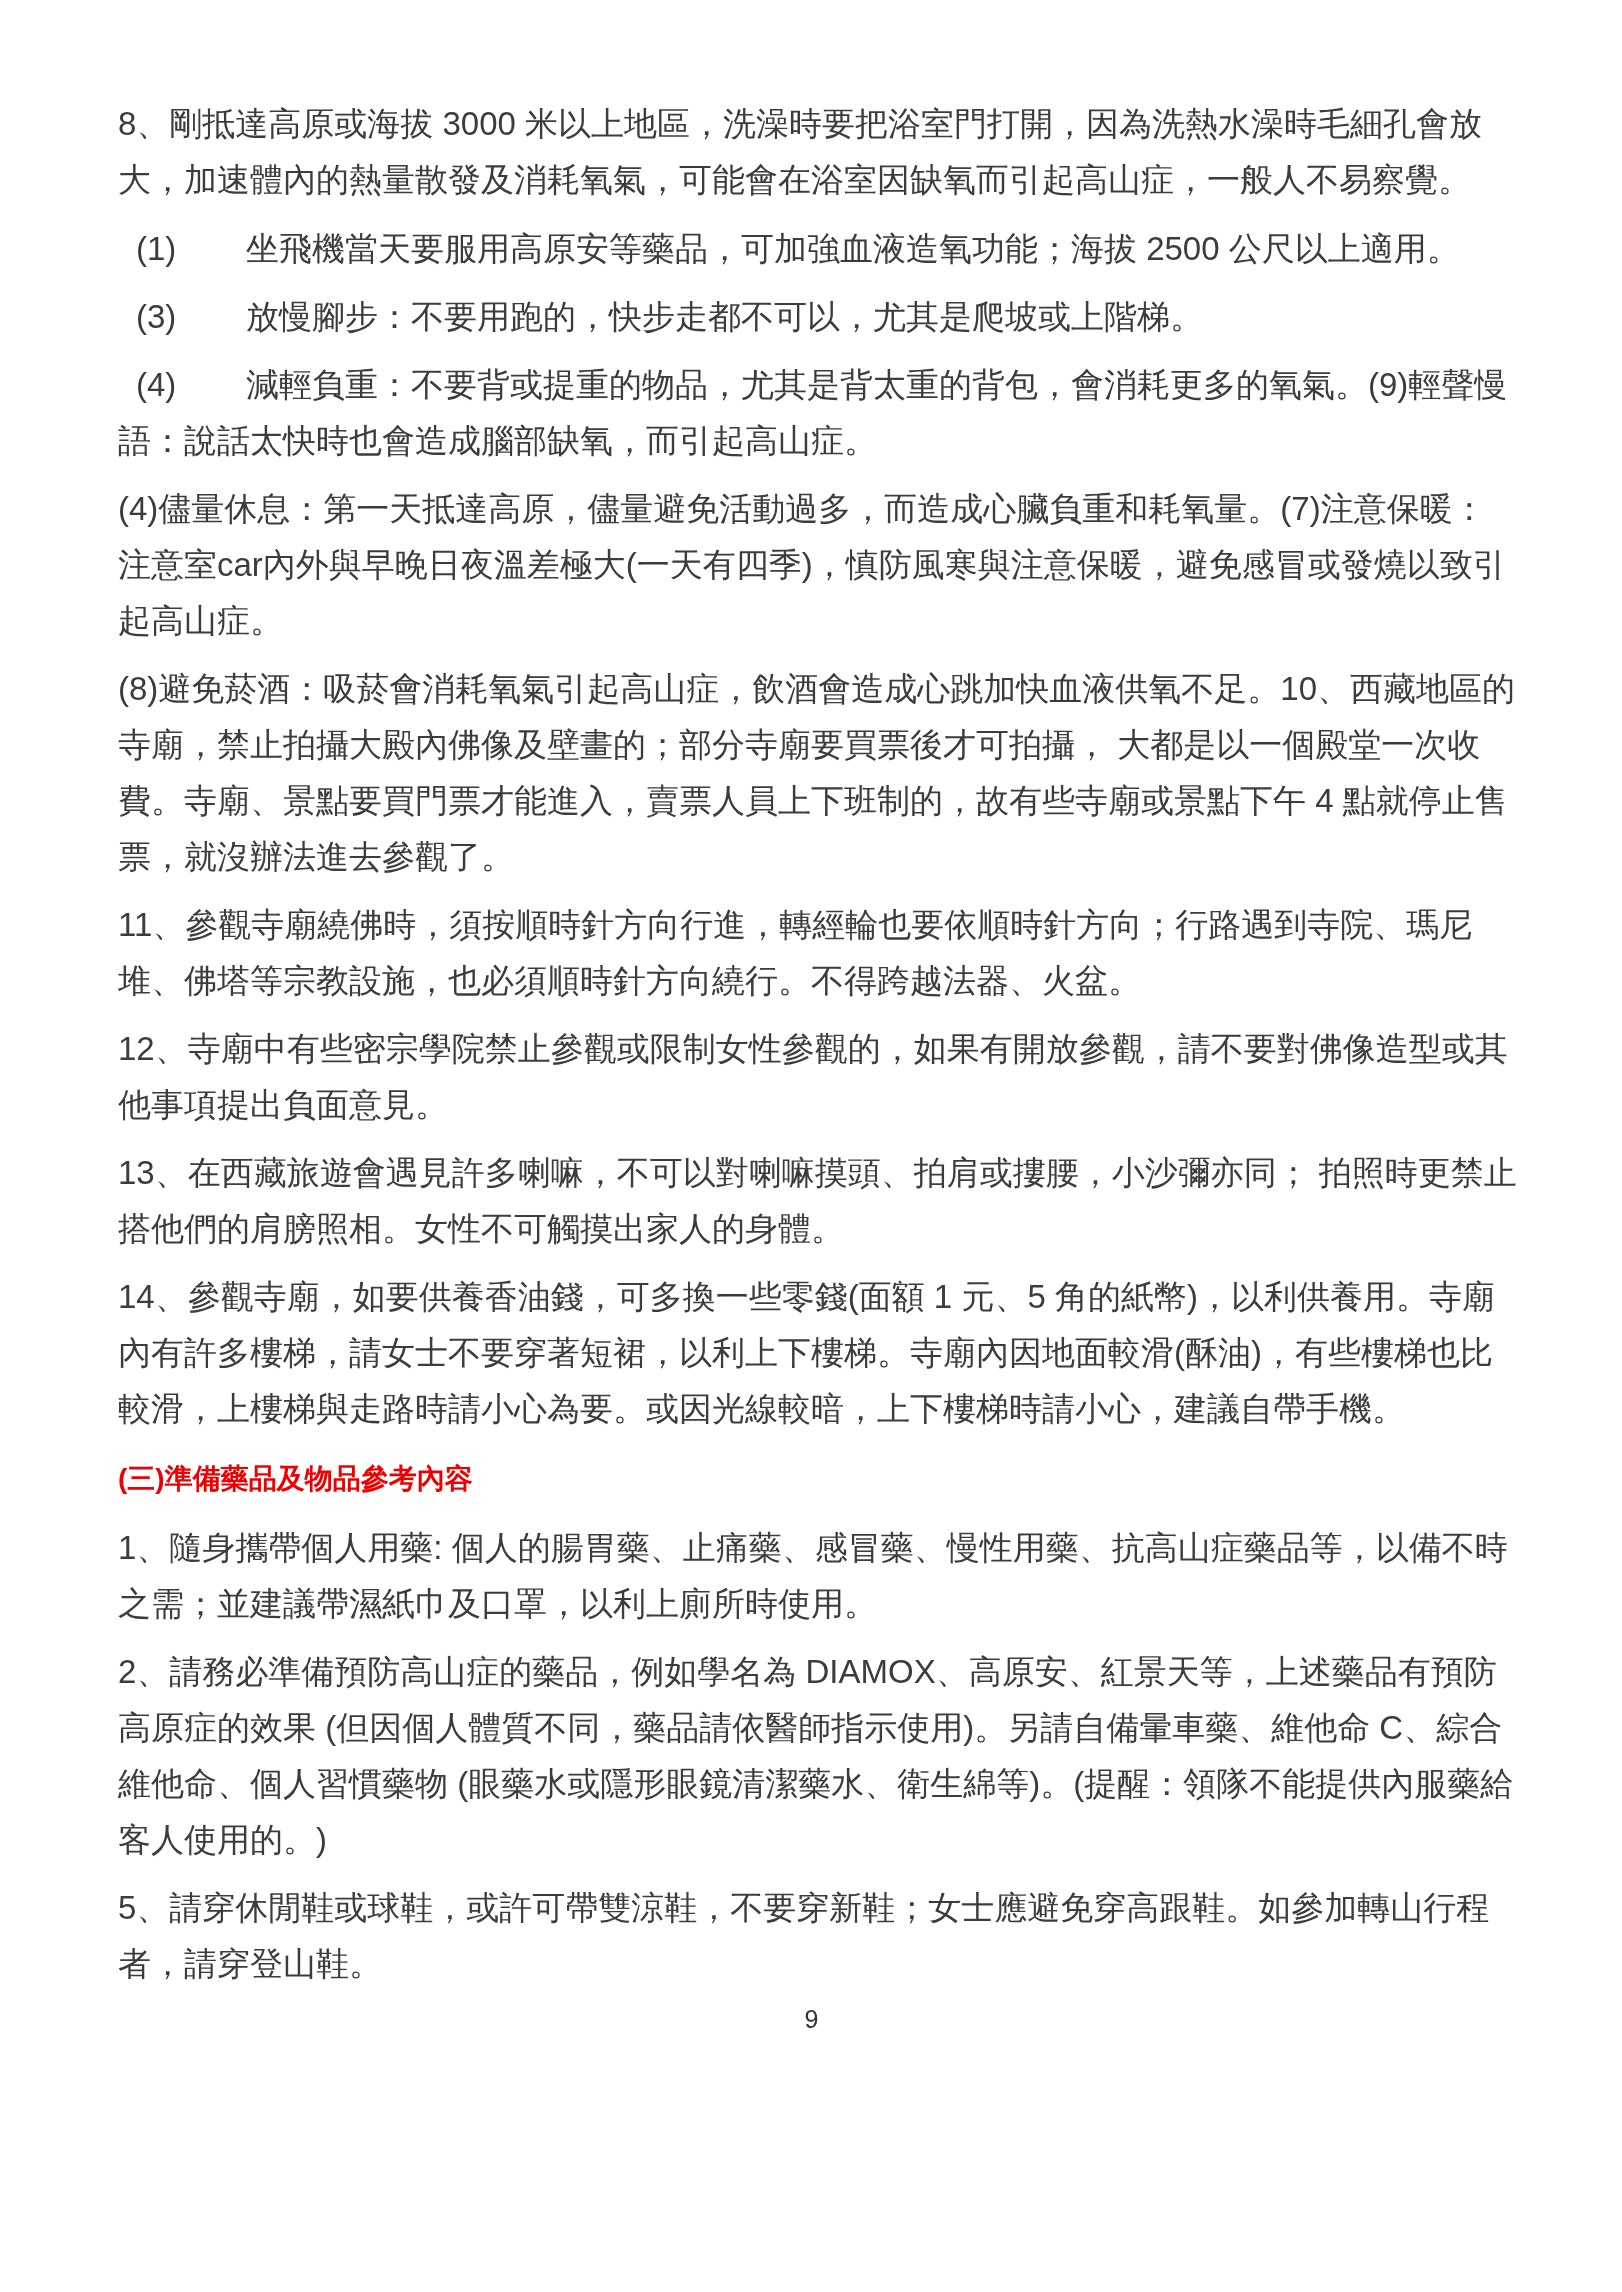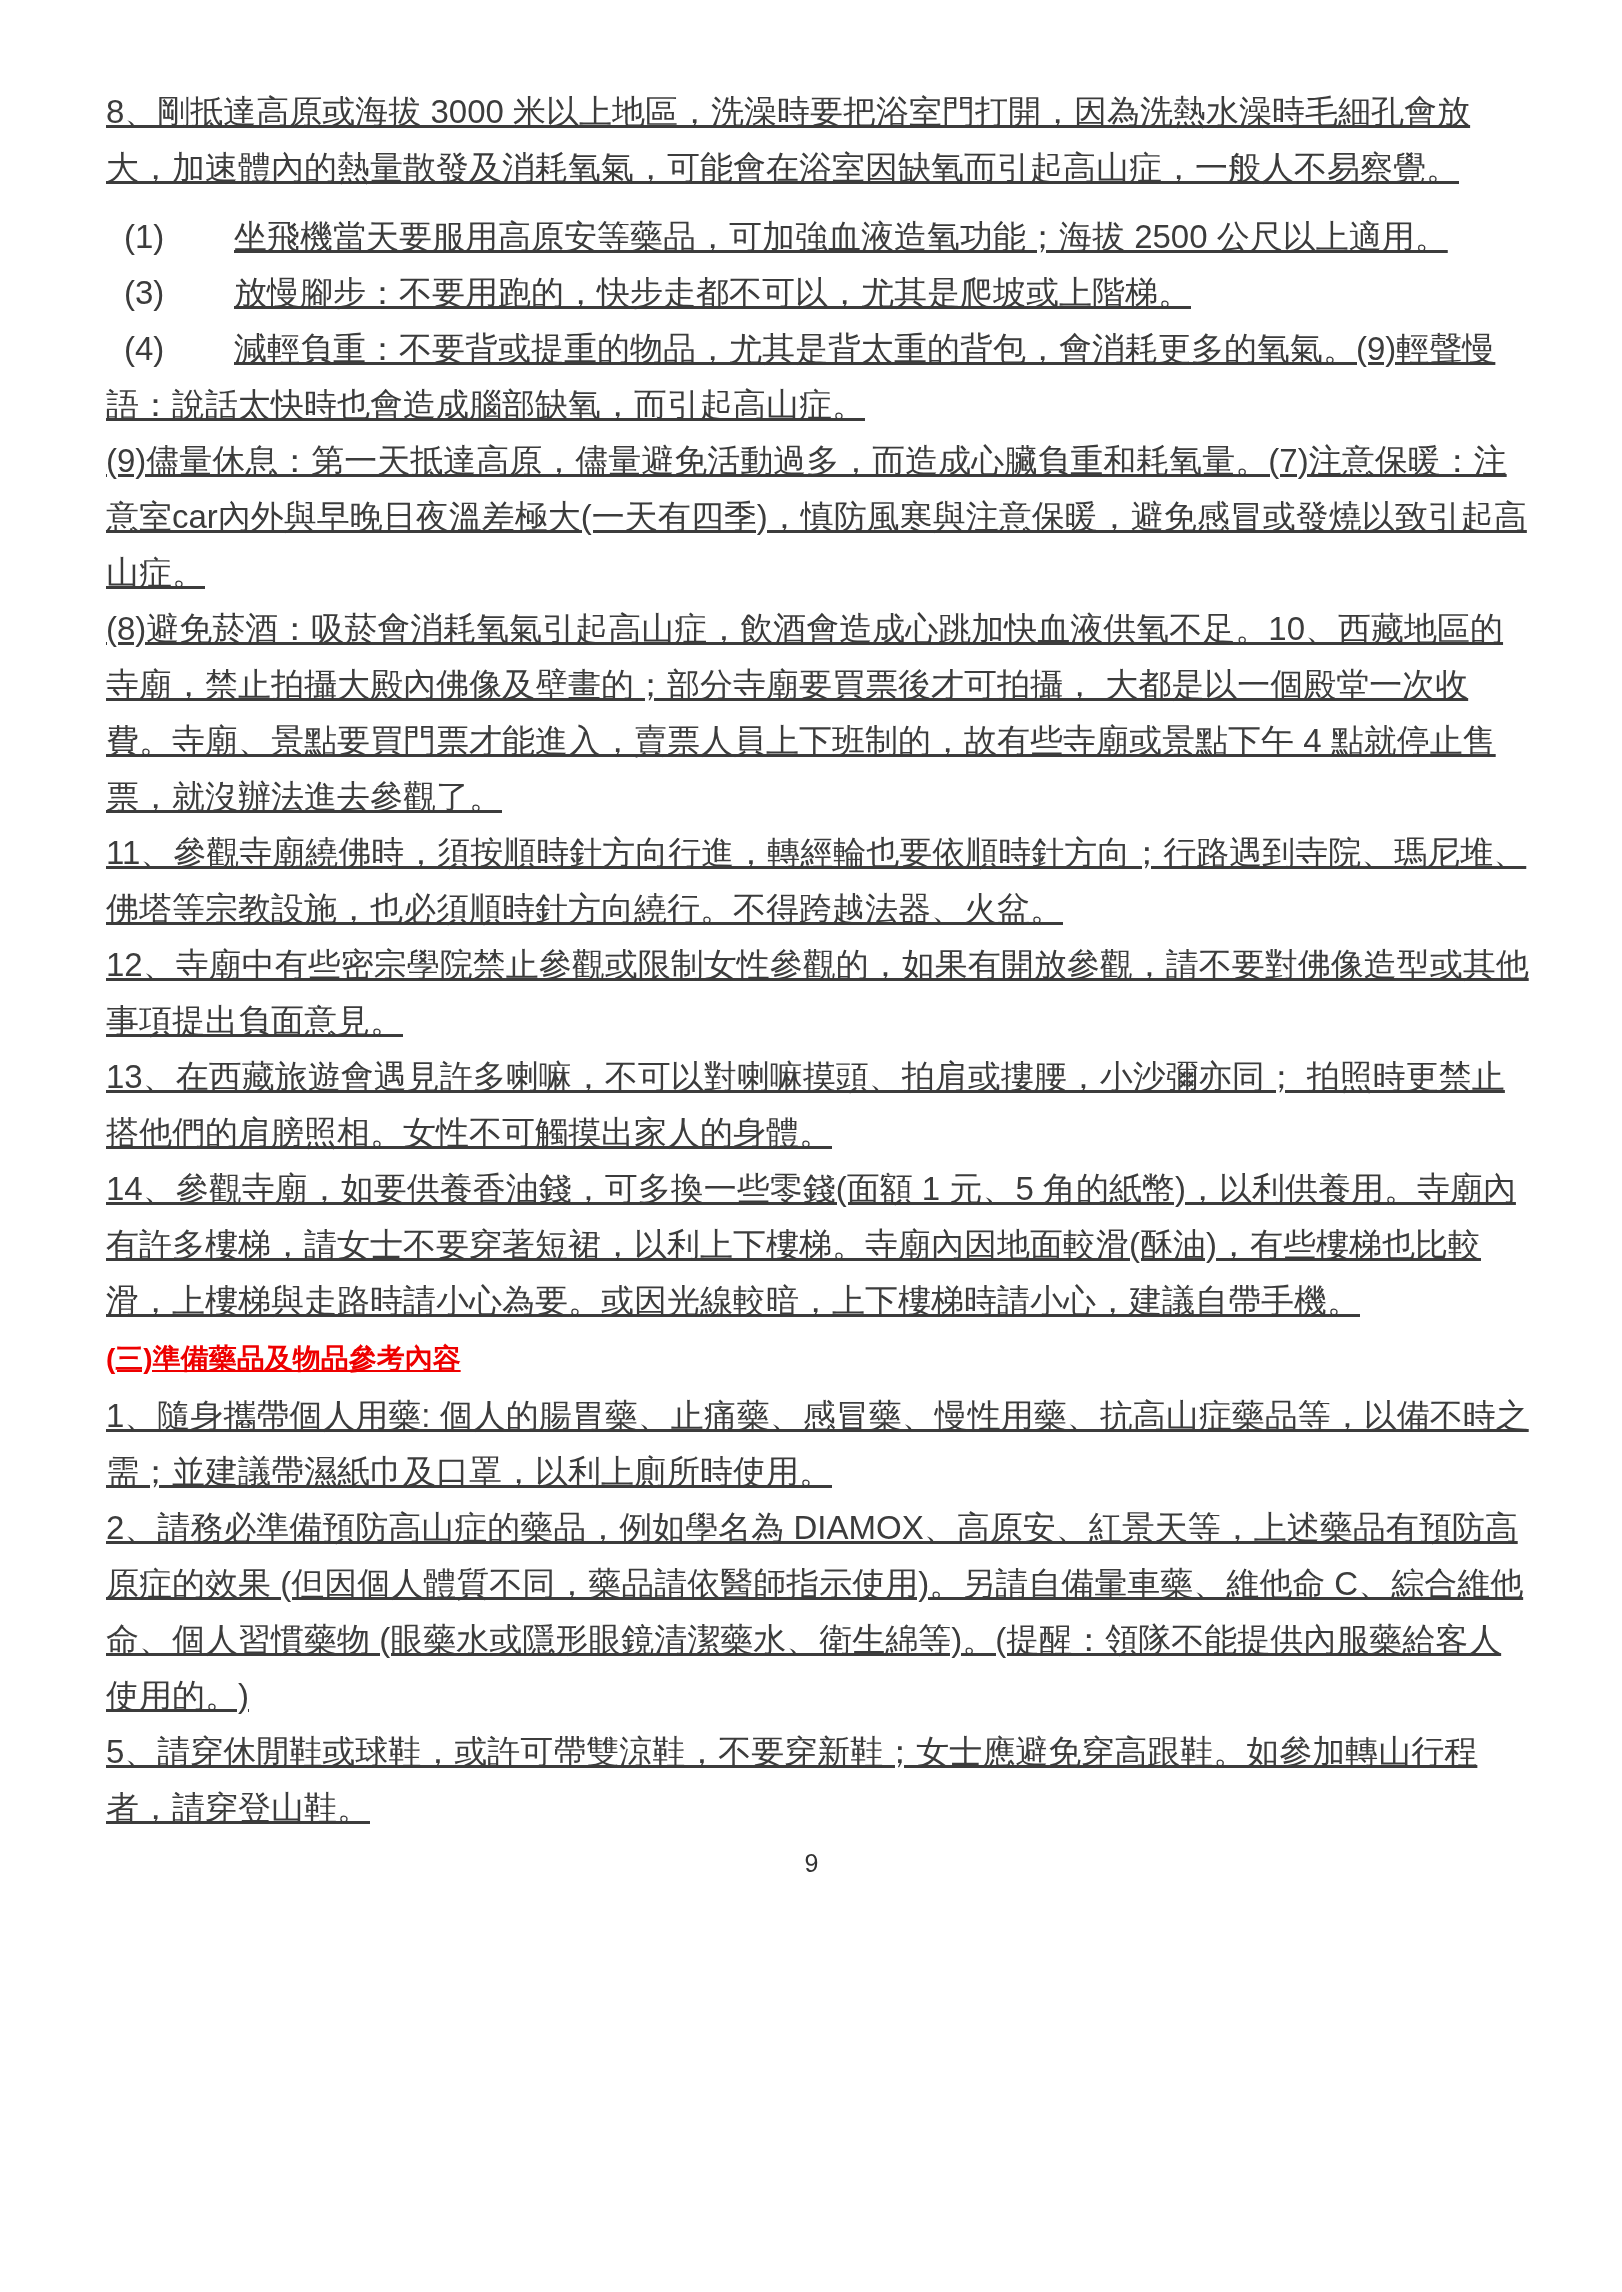--- a/index.html
+++ b/index.html
@@ -17,23 +17,22 @@
     color: #3c3c3c;
   }
   .content {
     padding: 84px 93px 0 106px;
     font-size: 33px;
     line-height: 56px;
     text-align: left;
     letter-spacing: 0;
   }
   .content p {
-    margin: 0;
+    margin: 12px;
     word-break: break-all;
-    text-decoration: underline;
   }
   p.tabbed {
     text-indent: 18px;
   }
   p.tabbed .marker {
     display: inline-block;
     width: 110px;
     text-indent: 0;
   }
   p.gap-before {
@@ -55,21 +54,21 @@
 </style>
 </head>
 <body>
 
 <div class="page">
   <div class="content" id="doc-body">
       <p>8、剛抵達高原或海拔 3000 米以上地區，洗澡時要把浴室門打開，因為洗熱水澡時毛細孔會放大，加速體內的熱量散發及消耗氧氣，可能會在浴室因缺氧而引起高山症，一般人不易察覺。</p>
       <p class="tabbed gap-before"><span class="marker">(1)</span><span>坐飛機當天要服用高原安等藥品，可加強血液造氧功能；海拔 2500 公尺以上適用。</span></p>
       <p class="tabbed"><span class="marker">(3)</span><span>放慢腳步：不要用跑的，快步走都不可以，尤其是爬坡或上階梯。</span></p>
       <p class="tabbed"><span class="marker">(4)</span><span>減輕負重：不要背或提重的物品，尤其是背太重的背包，會消耗更多的氧氣。(9)輕聲慢語：說話太快時也會造成腦部缺氧，而引起高山症。</span></p>
-      <p>(9)儘量休息：第一天抵達高原，儘量避免活動過多，而造成心臟負重和耗氧量。(7)注意保暖：注意室car內外與早晚日夜溫差極大(一天有四季)，慎防風寒與注意保暖，避免感冒或發燒以致引起高山症。</p>
+      <p>(4)儘量休息：第一天抵達高原，儘量避免活動過多，而造成心臟負重和耗氧量。(7)注意保暖：注意室car內外與早晚日夜溫差極大(一天有四季)，慎防風寒與注意保暖，避免感冒或發燒以致引起高山症。</p>
       <p>(8)避免菸酒：吸菸會消耗氧氣引起高山症，飲酒會造成心跳加快血液供氧不足。10、西藏地區的寺廟，禁止拍攝大殿內佛像及壁畫的；部分寺廟要買票後才可拍攝， 大都是以一個殿堂一次收費。寺廟、景點要買門票才能進入，賣票人員上下班制的，故有些寺廟或景點下午 4 點就停止售票，就沒辦法進去參觀了。</p>
       <p>11、參觀寺廟繞佛時，須按順時針方向行進，轉經輪也要依順時針方向；行路遇到寺院、瑪尼堆、佛塔等宗教設施，也必須順時針方向繞行。不得跨越法器、火盆。</p>
       <p>12、寺廟中有些密宗學院禁止參觀或限制女性參觀的，如果有開放參觀，請不要對佛像造型或其他事項提出負面意見。</p>
       <p>13、在西藏旅遊會遇見許多喇嘛，不可以對喇嘛摸頭、拍肩或摟腰，小沙彌亦同； 拍照時更禁止 搭他們的肩膀照相。女性不可觸摸出家人的身體。</p>
       <p>14、參觀寺廟，如要供養香油錢，可多換一些零錢(面額 1 元、5 角的紙幣)，以利供養用。寺廟內有許多樓梯，請女士不要穿著短裙，以利上下樓梯。寺廟內因地面較滑(酥油)，有些樓梯也比較滑，上樓梯與走路時請小心為要。或因光線較暗，上下樓梯時請小心，建議自帶手機。</p>
       <p class="section-heading" style="color: rgb(238, 0, 0);">(三)準備藥品及物品參考內容</p>
       <p>1、隨身攜帶個人用藥: 個人的腸胃藥、止痛藥、感冒藥、慢性用藥、抗高山症藥品等，以備不時之需；並建議帶濕紙巾及口罩，以利上廁所時使用。</p>
       <p>2、請務必準備預防高山症的藥品，例如學名為 DIAMOX、高原安、紅景天等，上述藥品有預防高原症的效果 (但因個人體質不同，藥品請依醫師指示使用)。另請自備暈車藥、維他命 C、綜合維他命、個人習慣藥物 (眼藥水或隱形眼鏡清潔藥水、衛生綿等)。(提醒：領隊不能提供內服藥給客人使用的。)</p>
       <p>5、請穿休閒鞋或球鞋，或許可帶雙涼鞋，不要穿新鞋；女士應避免穿高跟鞋。如參加轉山行程者，請穿登山鞋。</p>
     </div>

